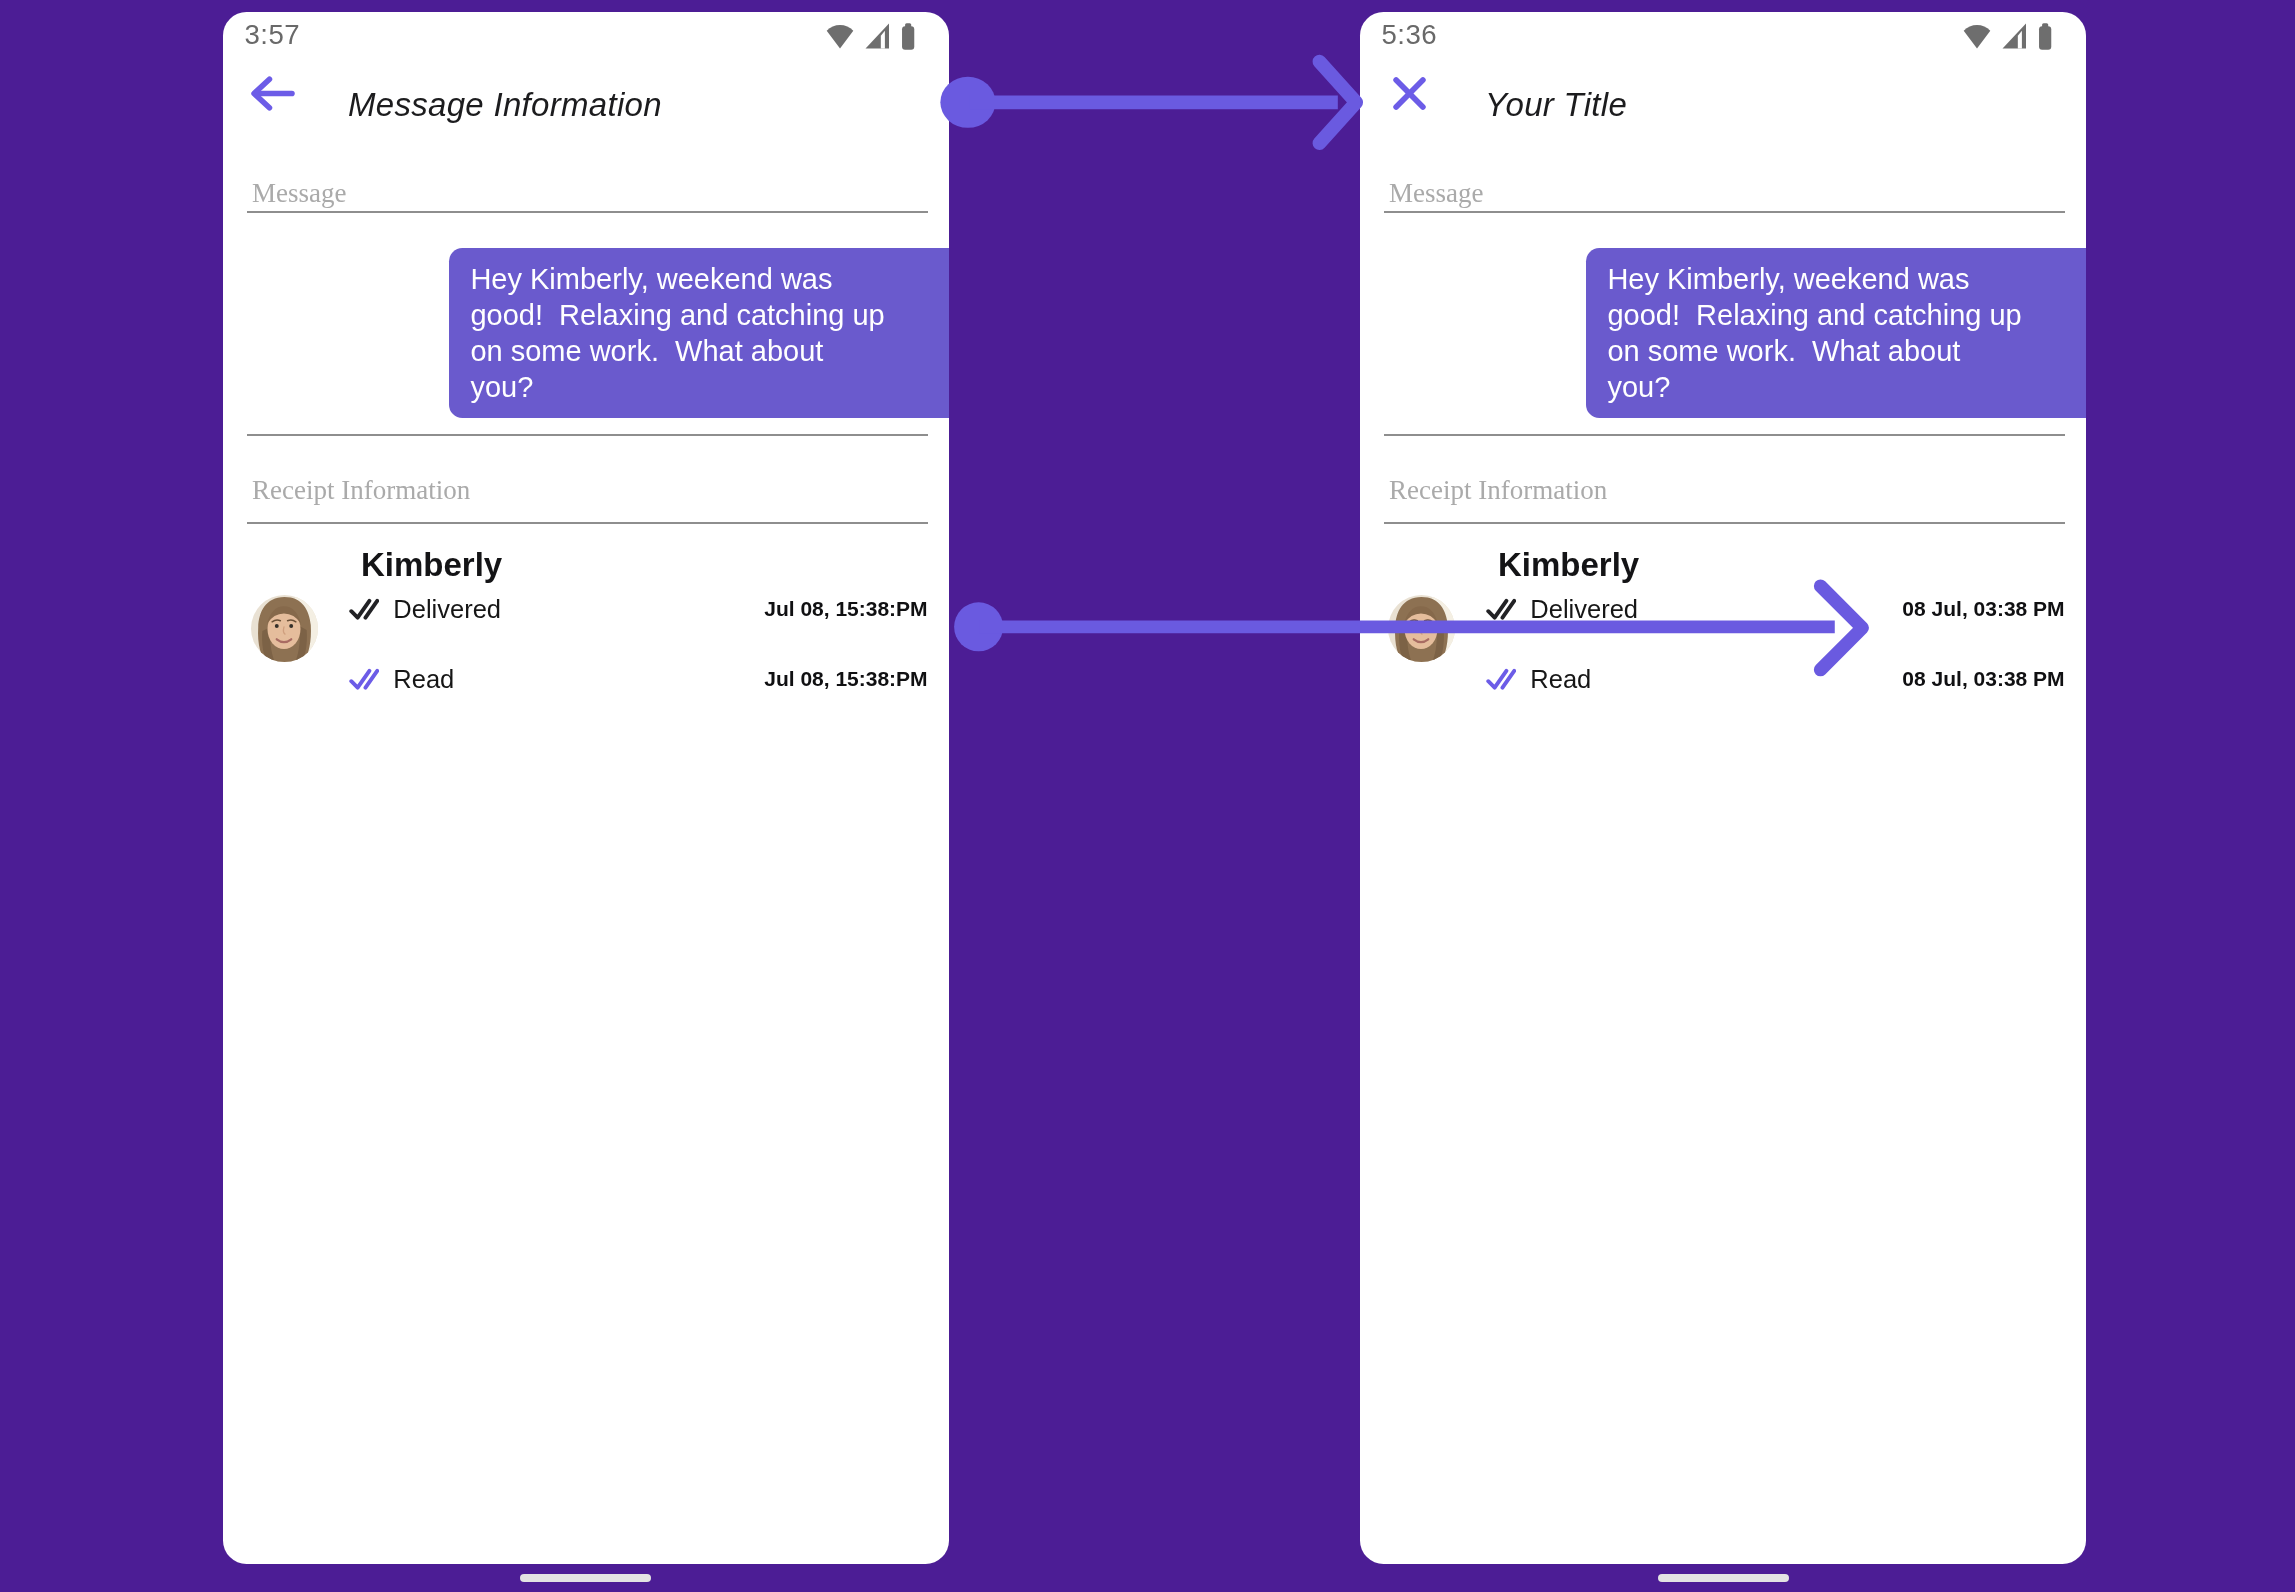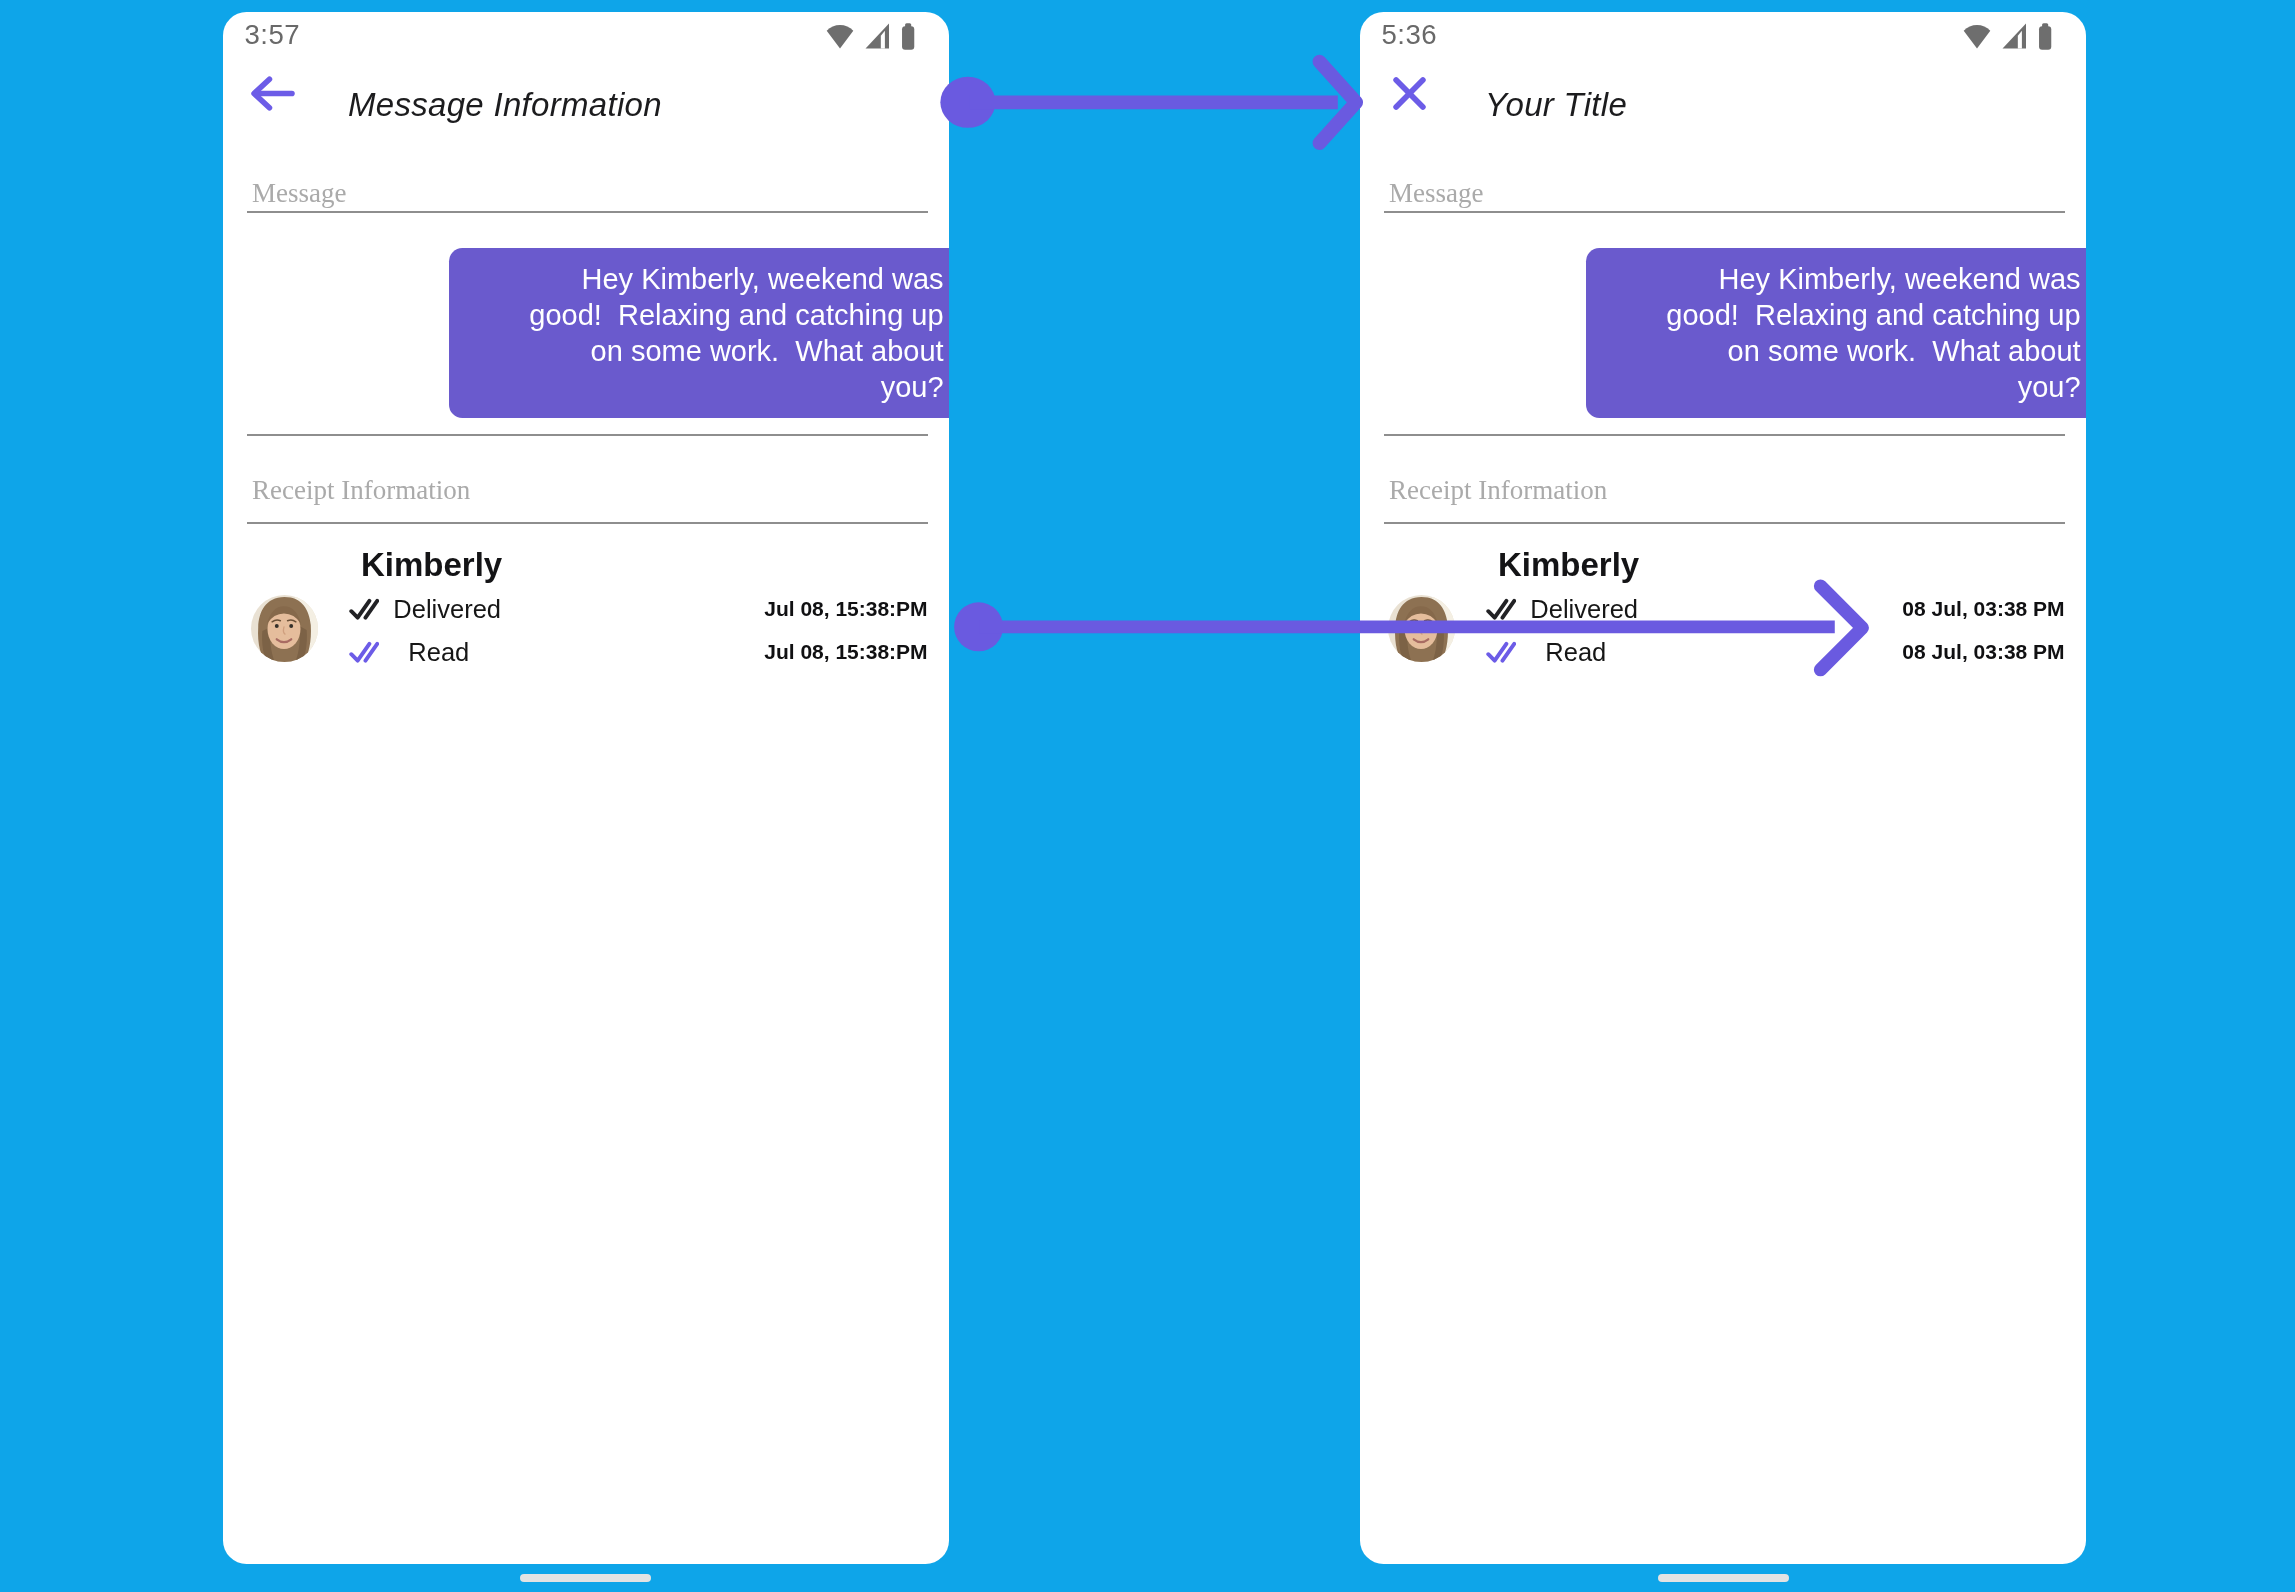--- a/index.html
+++ b/index.html
@@ -2,21 +2,21 @@
 <html style="font-size:8.2px"><head>
 <meta charset="utf-8">
 <style>
   * { margin: 0; padding: 0; box-sizing: border-box; }
   html, body { background: #000; }
   body {
     width: 2295px; height: 1593px;
     position: relative; overflow: hidden;
     font-family: "Liberation Sans", "DejaVu Sans", sans-serif;
   }
-  #canvas { position: absolute; inset: 0; background: #0ea5e9; text-align: right; }
+  #canvas { position: absolute; inset: 0; background: #4c1d95; }
 
   
   .phone {
     position: absolute; top: 11.7px;
     width: 726px; height: 1552px;
     background: #ffffff; border-radius: 23.5px;
     z-index: 1; overflow: hidden;
   }
   .phone.left  { left: 223px;  }
   .phone.right { left: 1360px; }
@@ -79,21 +79,21 @@
     width: 67px; height: 67px; border-radius: 50%;
     overflow: hidden;
   }
   .avatar svg { display: block; width: 100%; height: 100%; }
 
   .receipt-row {
     position: absolute; left: 126px; right: 21.4px; height: 39px;
     display: flex; align-items: center;
   }
   .receipt-row.r1 { top: 578px; }
-  .receipt-row.r2 { top: 621px; gap: 15px; }
+  .receipt-row.r2 { top: 648px; }
   .receipt-row .check { width: 30px; height: 22.5px; margin-right: 14.3px; flex: 0 0 auto; }
   .receipt-row .check svg { display: block; width: 100%; height: 100%; }
   .check.dark   svg .stroke { stroke: #222225; }
   .check.purple svg .stroke { stroke: #6C5CE7; }
   .row-status { font-size: 25.5px; color: #161616; white-space: nowrap; }
   .row-time   { margin-left: auto; font-size: 21px; font-weight: 700; color: #101012; white-space: nowrap; }
 
   
   .home-pill {
     position: absolute; top: 1574px; width: 131px; height: 7.7px;

